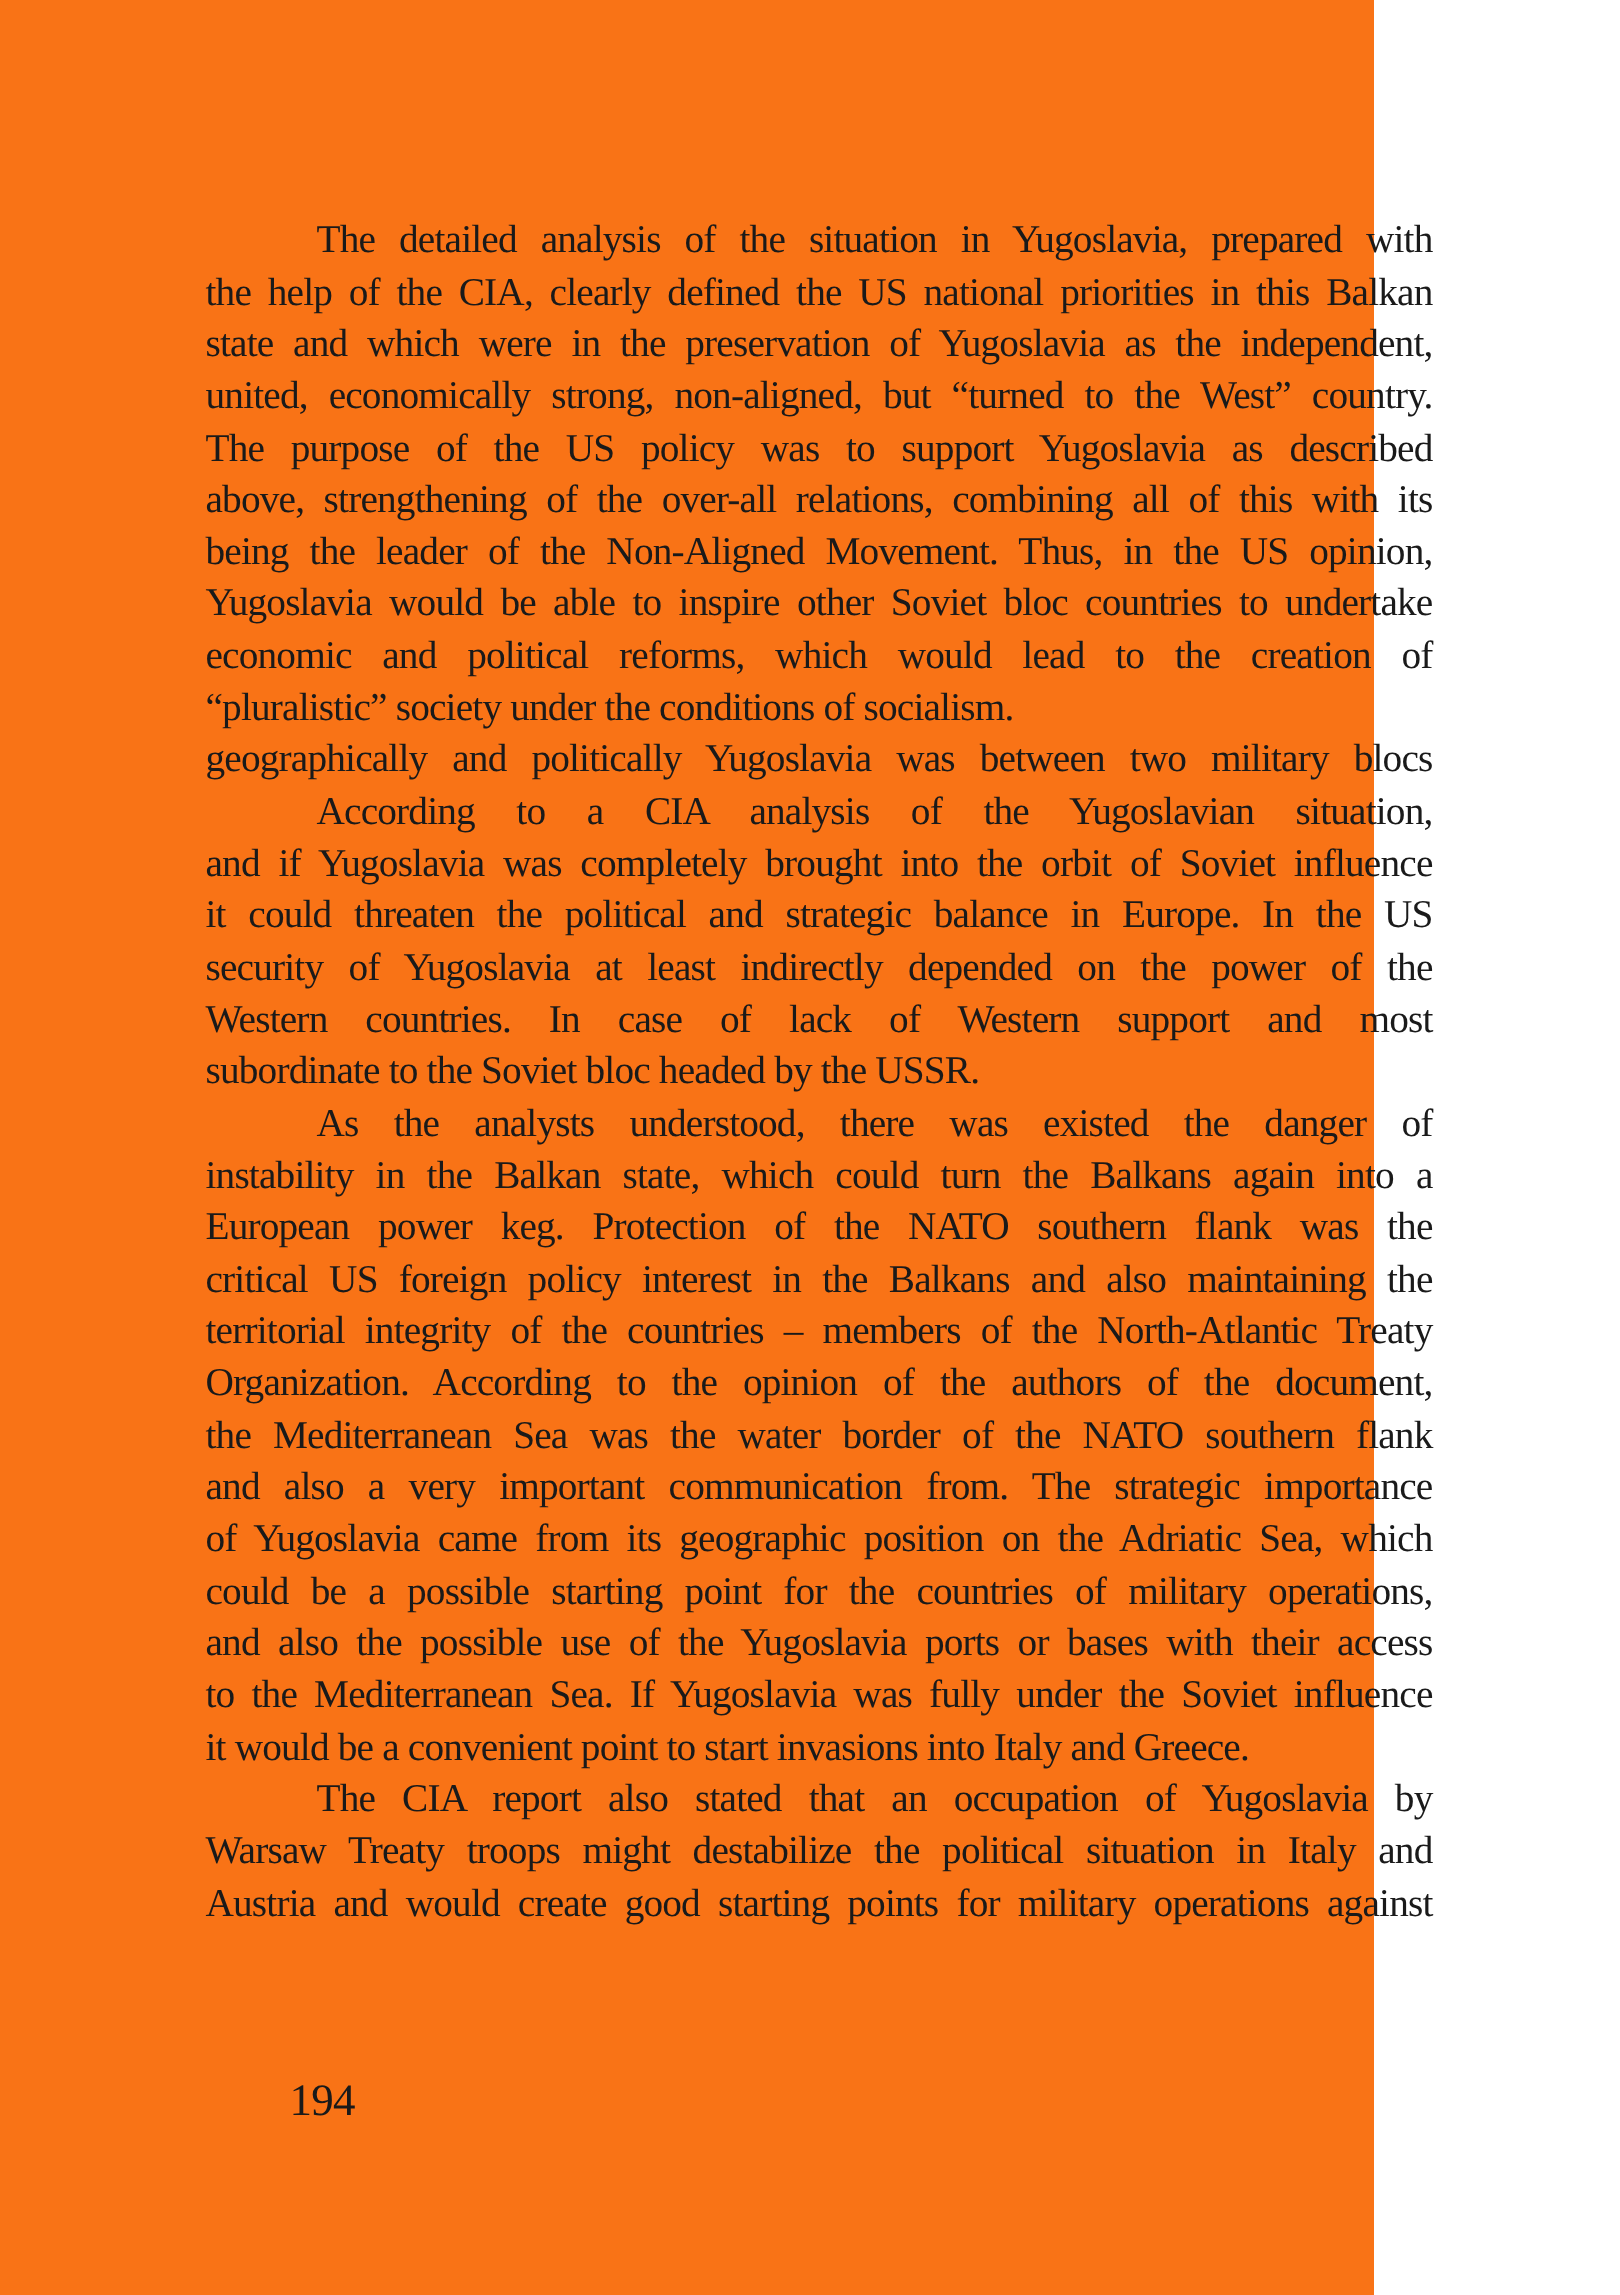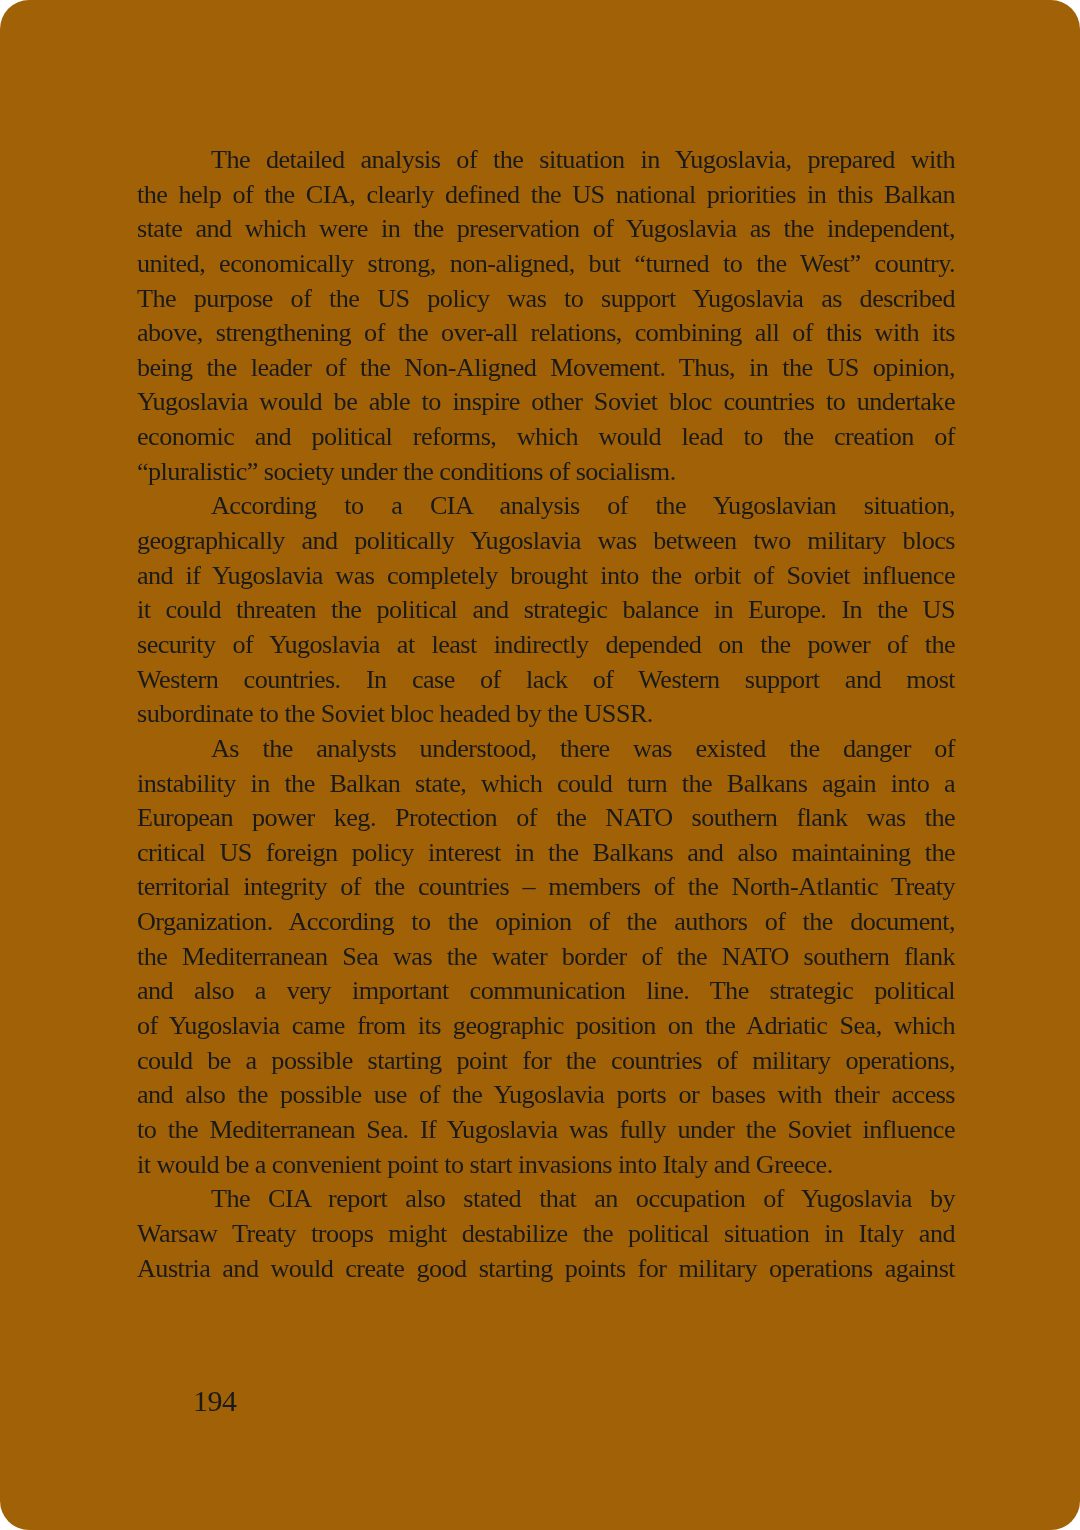--- a/index.html
+++ b/index.html
@@ -12,24 +12,23 @@
       height: 1530px;
       position: relative;
       overflow: hidden;
       font-family: "Liberation Serif", "DejaVu Serif", serif;
       color: #1a1a1a;
     }
     .page {
       position: absolute;
       left: 0;
       top: 0;
-      width: 1080px;
+      width: 916px;
       height: 1530px;
-      background: #a16207;
-      border-radius: 29px;
+      background: #f97316;
     }
     .text-block {
       position: absolute;
       left: 137px;
       top: 143px;
       width: 818px;
     }
     .line {
       display: block;
       height: 34.65px;
@@ -71,38 +70,38 @@
       <span class="line">united, economically strong, non-aligned, but “turned to the West” country.</span>
       <span class="line">The purpose of the US policy was to support Yugoslavia as described</span>
       <span class="line">above, strengthening of the over-all relations, combining all of this with its</span>
       <span class="line">being the leader of the Non-Aligned Movement.  Thus, in the US opinion,</span>
       <span class="line">Yugoslavia would be able to inspire other Soviet bloc countries to undertake</span>
       <span class="line">economic and political reforms, which would lead to the creation of</span>
       <span class="line last">“pluralistic” society under the conditions of socialism.</span>
     </div>
 
     <div>
+      <span class="line">geographically and politically Yugoslavia was between two military blocs</span>
       <span class="line indent">According to a CIA analysis of the Yugoslavian situation,</span>
-      <span class="line">geographically and politically Yugoslavia was between two military blocs</span>
       <span class="line">and if Yugoslavia was completely brought into the orbit of Soviet influence</span>
       <span class="line">it could threaten the political and strategic balance in Europe. In the US</span>
       <span class="line">security of Yugoslavia at least indirectly depended on the power of the</span>
       <span class="line">Western countries. In case of lack of Western support and most</span>
       <span class="line last">subordinate to the Soviet bloc headed by the USSR.</span>
     </div>
 
     <div>
       <span class="line indent">As the analysts understood, there was existed the danger of</span>
       <span class="line">instability in the Balkan state, which could turn the Balkans again into a</span>
       <span class="line">European power keg.  Protection of the NATO southern flank was the</span>
       <span class="line">critical US foreign policy interest in the Balkans and also maintaining the</span>
       <span class="line">territorial integrity of the countries – members of the North-Atlantic Treaty</span>
       <span class="line">Organization. According to the opinion of the authors of the document,</span>
       <span class="line">the Mediterranean Sea was the water border of the NATO southern flank</span>
-      <span class="line">and also a very important communication line. The strategic political</span>
+      <span class="line">and also a very important communication from. The strategic importance</span>
       <span class="line">of Yugoslavia came from its geographic position on the Adriatic Sea, which</span>
       <span class="line">could be a possible starting point for the countries of military operations,</span>
       <span class="line">and also the possible use of the Yugoslavia ports or bases with their access</span>
       <span class="line">to the Mediterranean Sea. If Yugoslavia was fully under the Soviet influence</span>
       <span class="line last">it would be a convenient point to start invasions into Italy and Greece.</span>
     </div>
 
     <div>
       <span class="line indent">The CIA report also stated that an occupation of Yugoslavia by</span>
       <span class="line">Warsaw Treaty troops might destabilize the political situation in Italy and</span>

